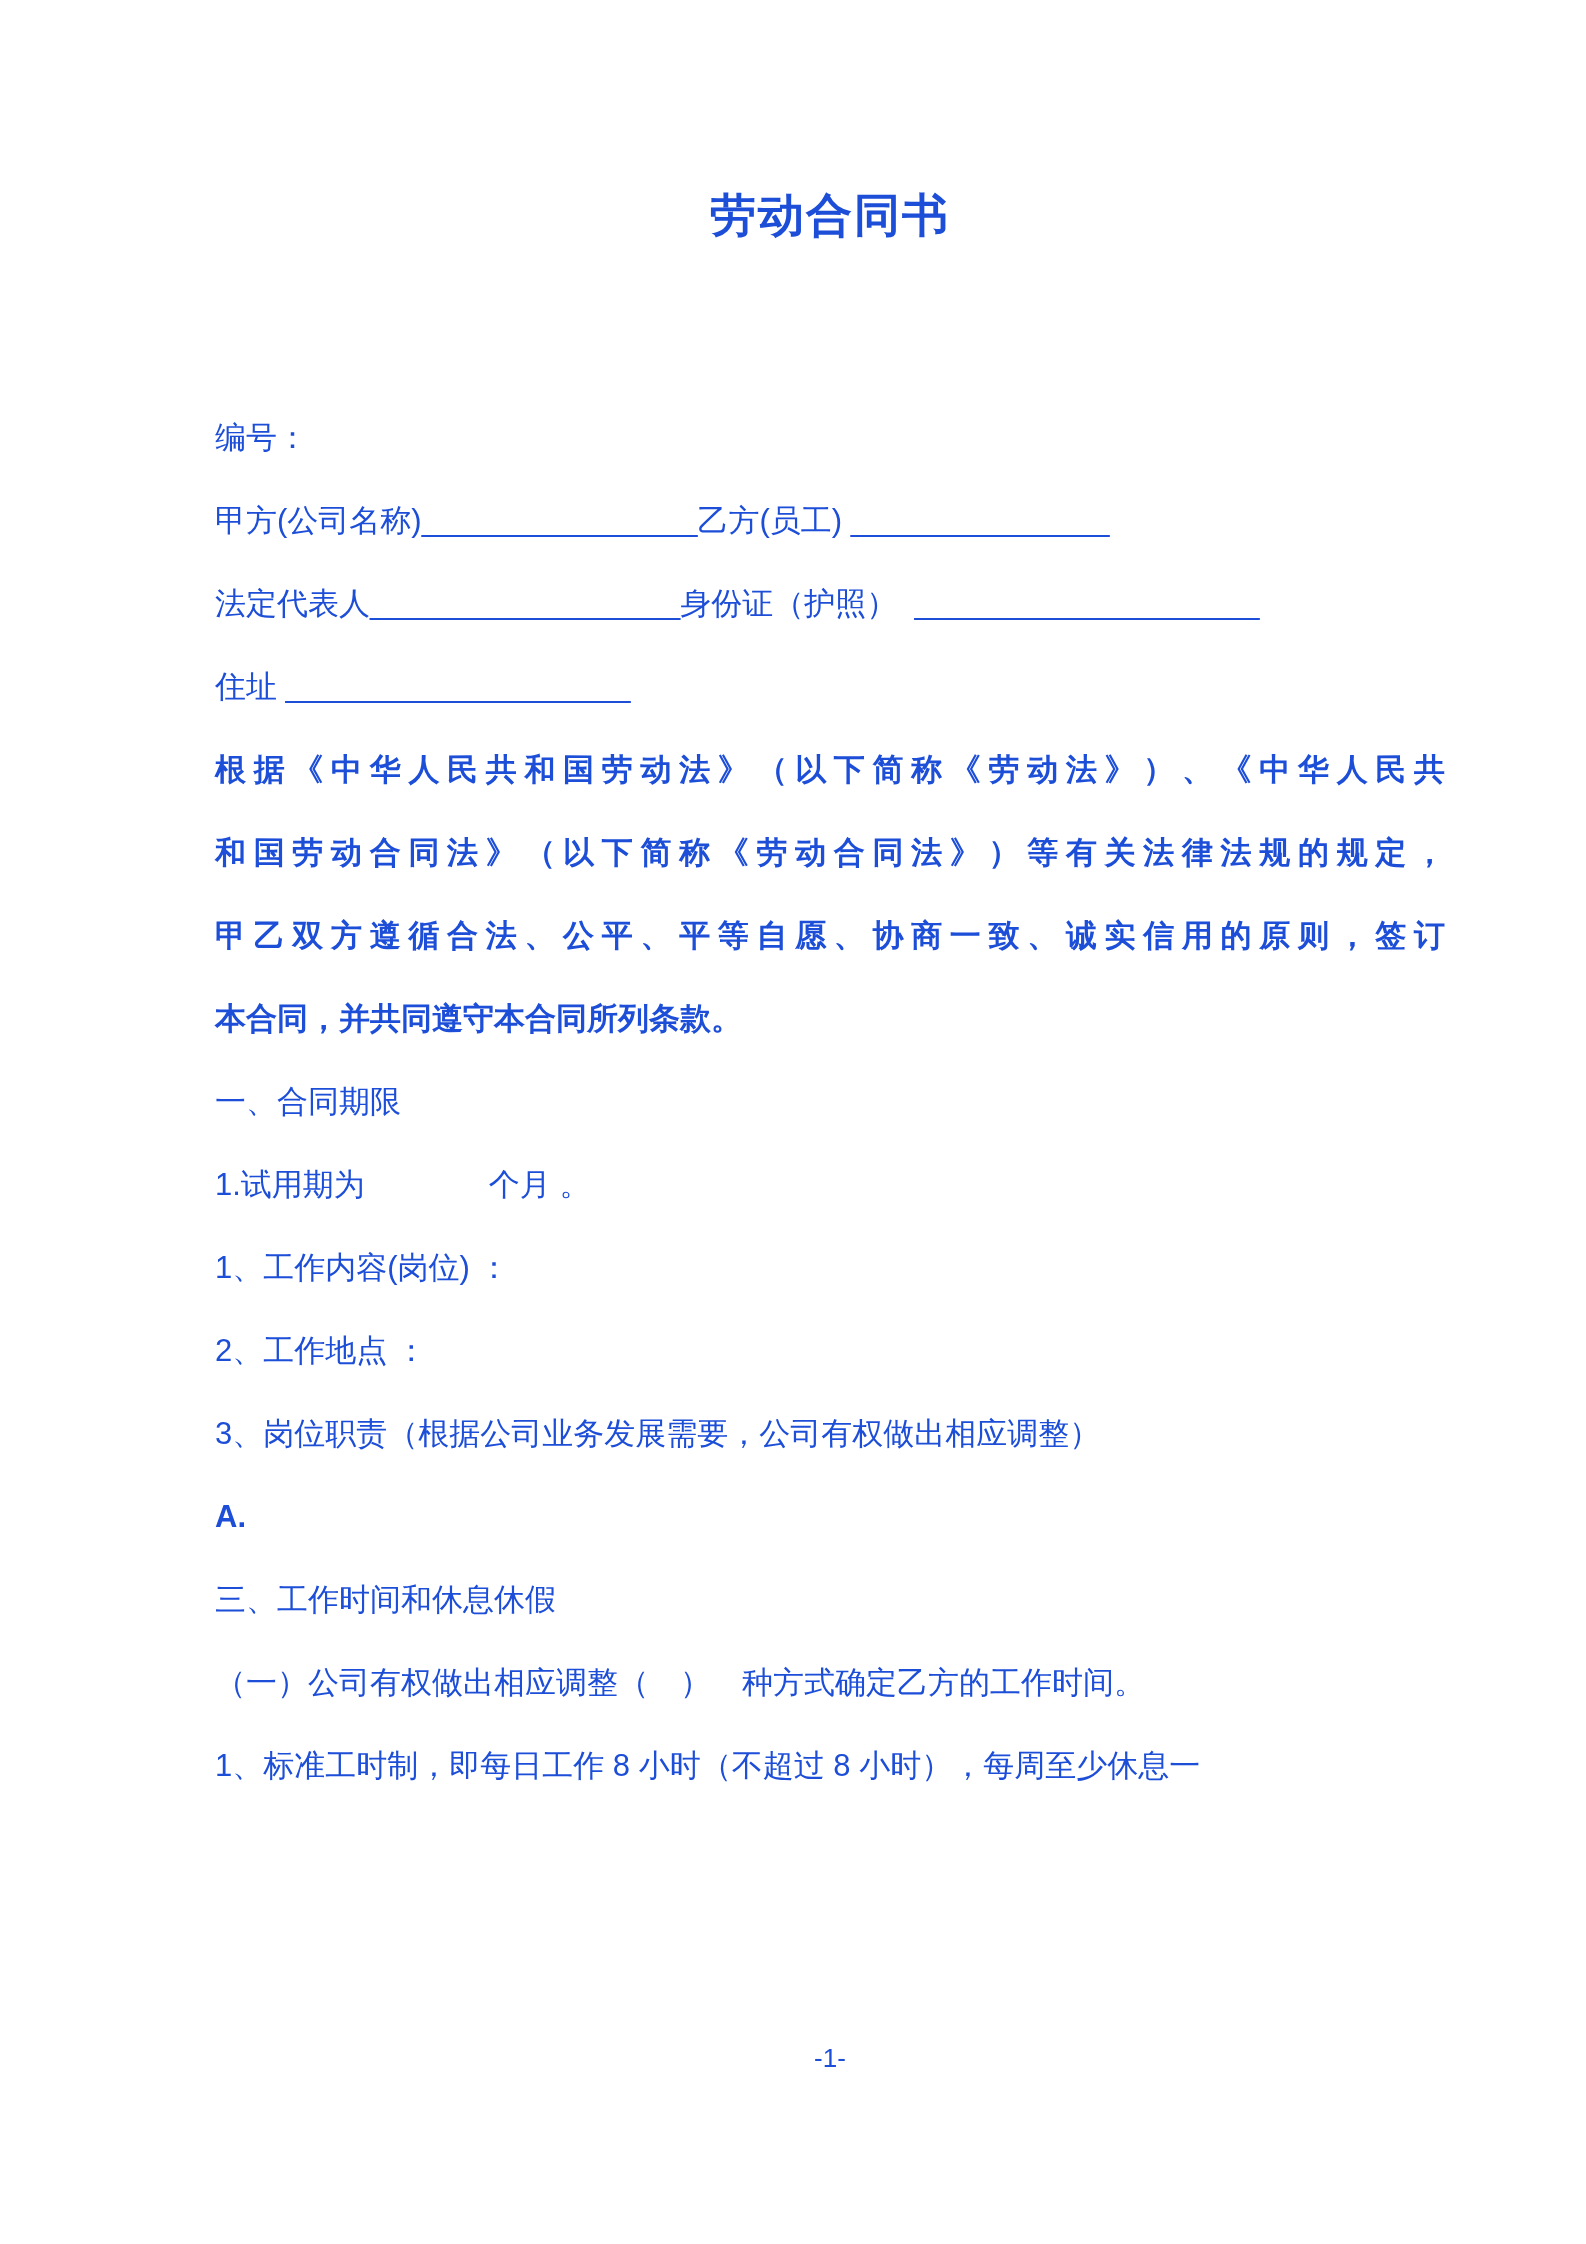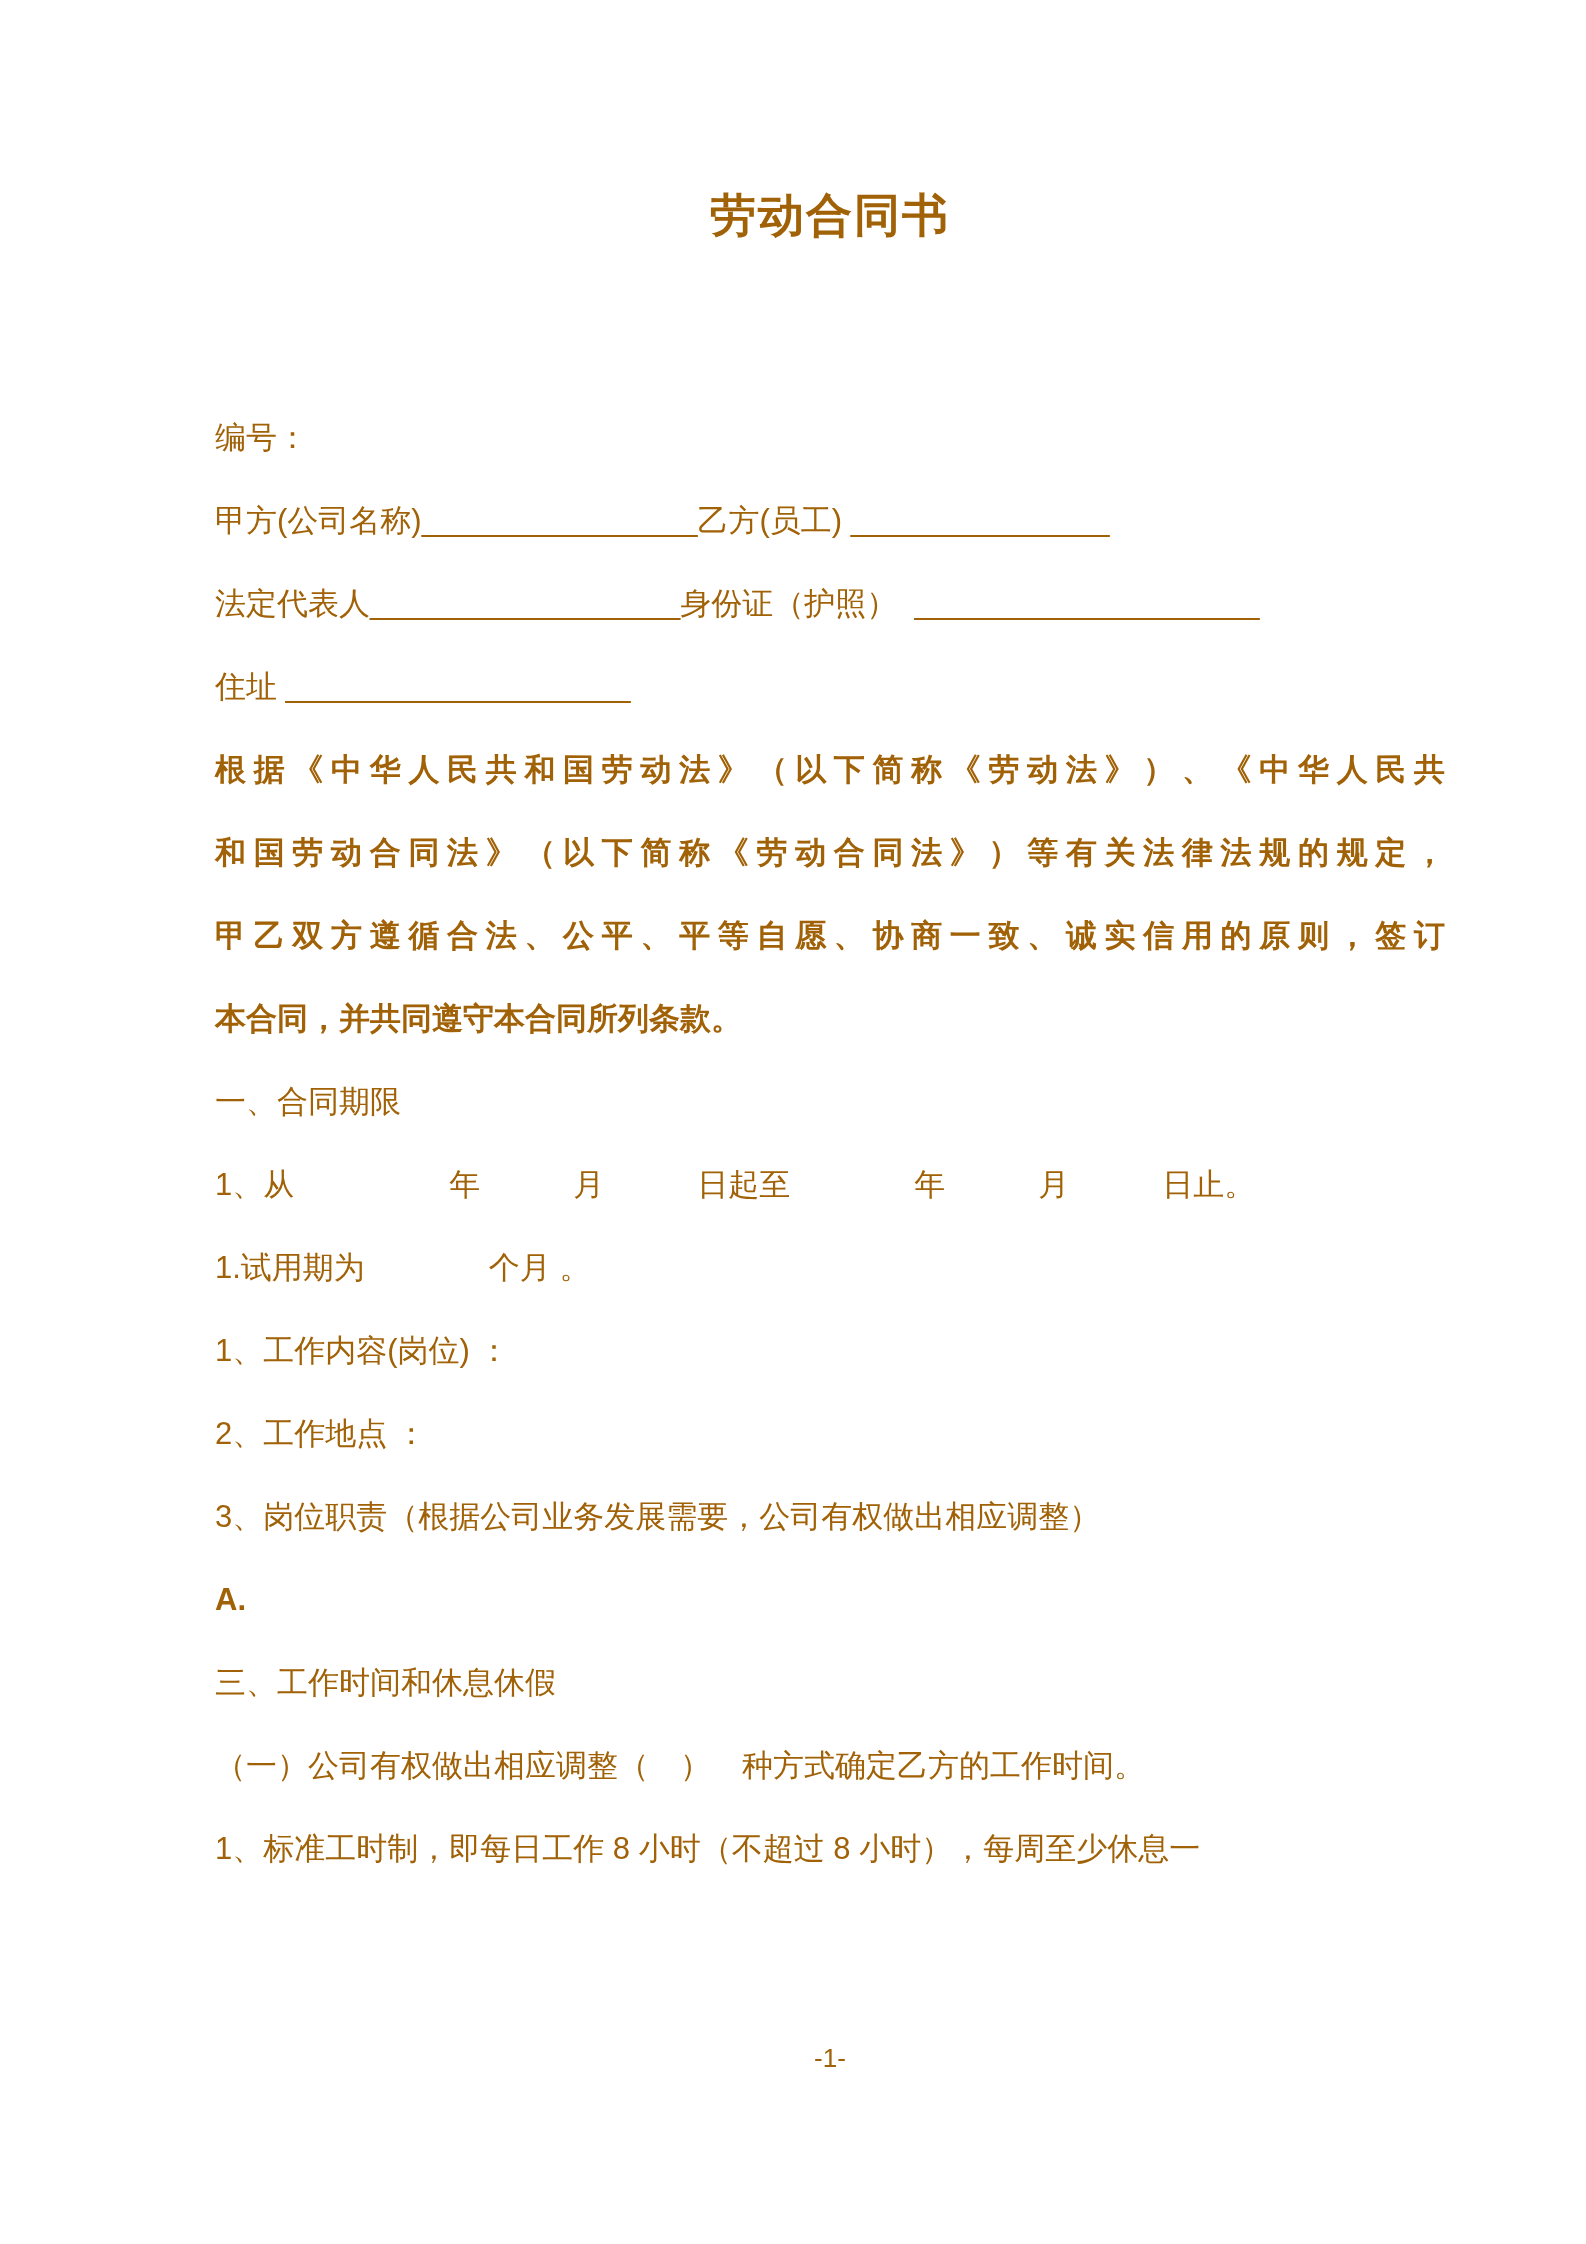--- a/index.html
+++ b/index.html
@@ -7,21 +7,21 @@
     padding: 0;
     background: #888;
   }
   .page {
     position: relative;
     width: 1586px;
     height: 2244px;
     margin: 0 auto;
     background: #ffffff;
     font-family: "Liberation Sans", sans-serif;
-    color: #a16207;
+    color: #1d4ed8;
     overflow: hidden;
   }
   .doc-title {
     position: absolute;
     top: 185px;
     left: 215px;
     width: 1230px;
     text-align: center;
     font-size: 46px;
     font-weight: bold;
@@ -71,21 +71,20 @@
   <div class="content">
     <div class="line bold">编号：</div>
     <div class="line bold">甲方(公司名称)________________乙方(员工) _______________</div>
     <div class="line bold">法定代表人__________________身份证（护照）  ____________________</div>
     <div class="line bold">住址 ____________________</div>
     <div class="line justify">根据《中华人民共和国劳动法》（以下简称《劳动法》）、《中华人民共</div>
     <div class="line justify">和国劳动合同法》（以下简称《劳动合同法》）等有关法律法规的规定，</div>
     <div class="line justify">甲乙双方遵循合法、公平、平等自愿、协商一致、诚实信用的原则，签订</div>
     <div class="line">本合同，并共同遵守本合同所列条款。</div>
     <div class="line bold">一、合同期限</div>
-    <div class="line bold">1、从　　　　　年　　　月　　　日起至　　　　年　　　月　　　日止。</div>
     <div class="line bold">1.试用期为　　　　个月 。</div>
     <div class="line bold">1、工作内容(岗位) ：</div>
     <div class="line bold">2、工作地点 ：</div>
     <div class="line bold">3、岗位职责（根据公司业务发展需要，公司有权做出相应调整）</div>
     <div class="line">A.</div>
     <div class="line bold">三、工作时间和休息休假</div>
     <div class="line bold">（一）公司有权做出相应调整（　）　种方式确定乙方的工作时间。</div>
     <div class="line bold">1、标准工时制，即每日工作 8 小时（不超过 8 小时），每周至少休息一</div>
   </div>
 

